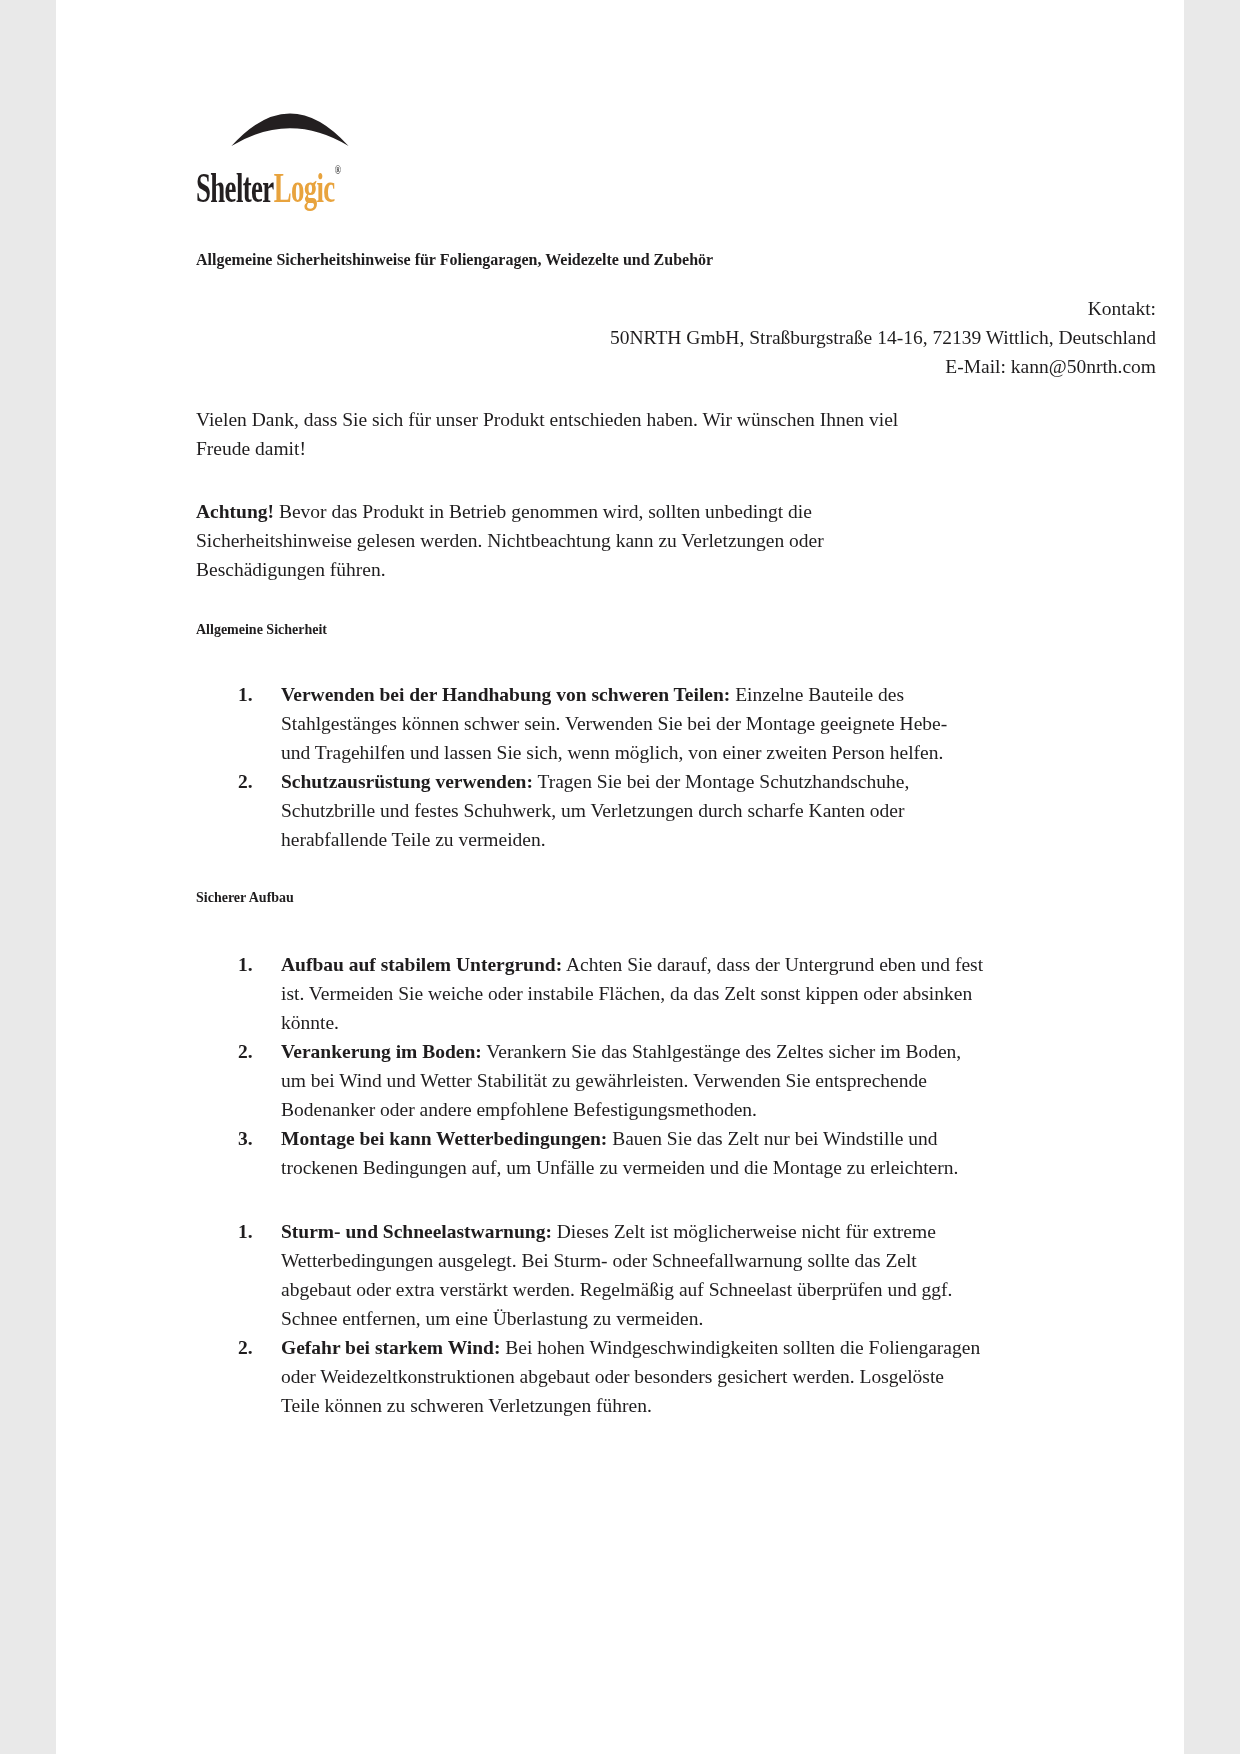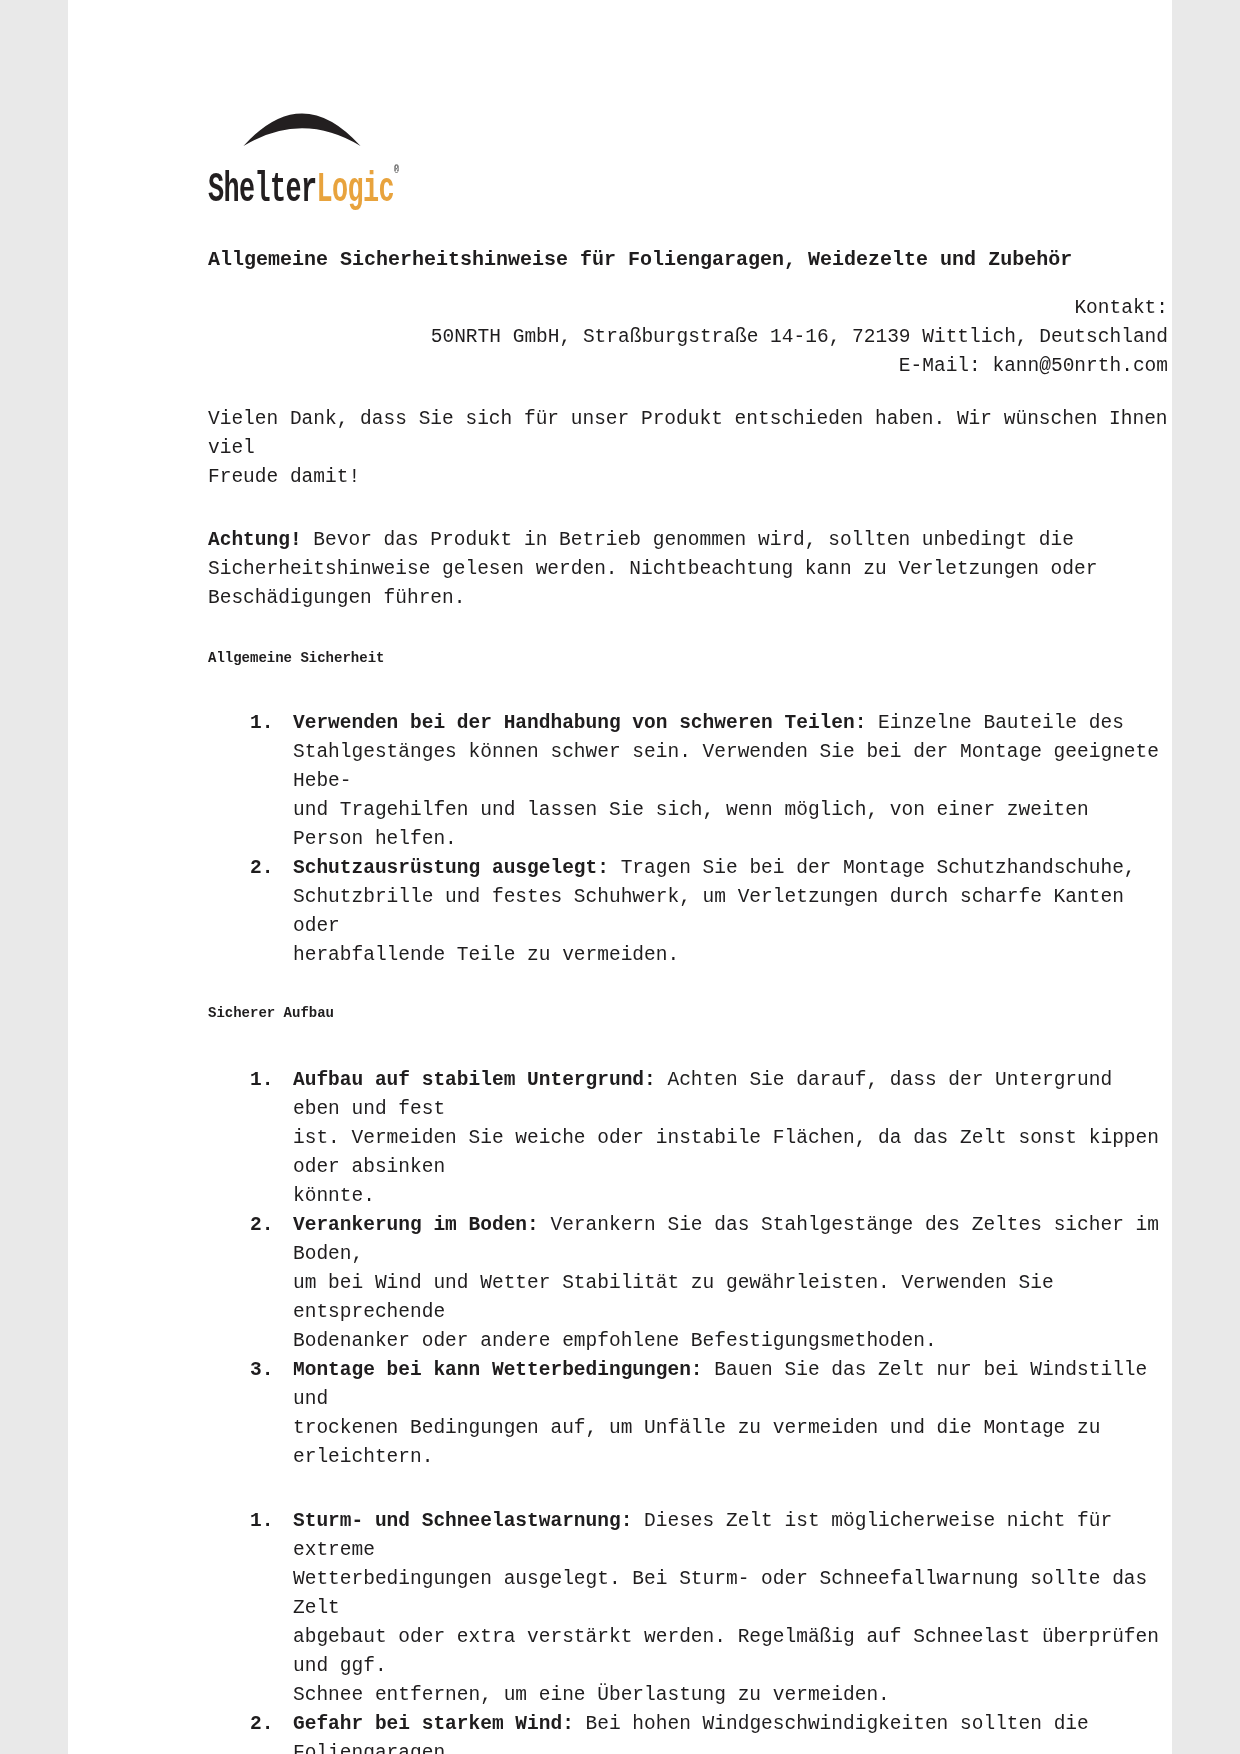--- a/index.html
+++ b/index.html
@@ -1,23 +1,24 @@
 <!DOCTYPE html>
 <html lang="de"><head>
 <meta charset="utf-8">
 <style>
   html,body{margin:0;padding:0;background:#e9e9e9;}
   .page{
     position:relative;
     width:1104px;height:1754px;
     margin:0 auto;
     background:#ffffff;
-    font-family:Liberation Mono, monospace;
+    font-family:Liberation Serif, serif;
     color:#1f1d1e;
     overflow:hidden;
+    padding-left:24px;
   }
   .content{
     position:absolute;left:140px;top:0;width:960px;
     font-size:19.5px;line-height:29px;
   }
   .ws{white-space:pre-line;}
   b,.b{font-weight:700;}
 
   
   .logo{margin-top:100px;}
@@ -26,21 +27,21 @@
     display:block;height:44px;line-height:44px;
     font-size:42px;font-weight:700;letter-spacing:-1px;
     transform:scaleX(0.64);transform-origin:0 50%;
     white-space:nowrap;
   }
   .logo-shelter{color:#231f20;}
   .logo-logic{color:#e8a33d;}
   .logo-reg{font-size:13px;vertical-align:28px;color:#4a4a4a;letter-spacing:0;}
 
   
-  .doc-title{margin:53px 0 0 0;font-size:20px;font-weight:700;line-height:29px;}
+  .doc-title{margin:53px 0 0 0;font-size:16px;font-weight:700;line-height:29px;}
   .h-sec{font-size:14px;font-weight:700;line-height:29px;margin:0;}
   #h-sec-0{margin-top:31px;}
   #h-sec-1{margin-top:29px;}
   #h-sec-2{margin-top:41px;}
 
   
   .contact{margin-top:20px;}
   .contact div{min-height:29px;text-align:right;}
 
   
@@ -81,21 +82,21 @@
 
     <p class="p-warning"><b>Achtung!</b><span class="ws"> Bevor das Produkt in Betrieb genommen wird, sollten unbedingt die
 Sicherheitshinweise gelesen werden. Nichtbeachtung kann zu Verletzungen oder
 Beschädigungen führen.</span></p>
 
     <h2 class="h-sec" id="h-sec-0">Allgemeine Sicherheit</h2>
     <ol class="safety" id="list-0">
       <li><span class="num">1.</span><b>Verwenden bei der Handhabung von schweren Teilen:</b><span class="ws"> Einzelne Bauteile des
 Stahlgestänges können schwer sein. Verwenden Sie bei der Montage geeignete Hebe-
 und Tragehilfen und lassen Sie sich, wenn möglich, von einer zweiten Person helfen.</span></li>
-      <li><span class="num">2.</span><b>Schutzausrüstung ausgelegt:</b><span class="ws"> Tragen Sie bei der Montage Schutzhandschuhe,
+      <li><span class="num">2.</span><b>Schutzausrüstung verwenden:</b><span class="ws"> Tragen Sie bei der Montage Schutzhandschuhe,
 Schutzbrille und festes Schuhwerk, um Verletzungen durch scharfe Kanten oder
 herabfallende Teile zu vermeiden.</span></li>
     </ol>
 
     <h2 class="h-sec" id="h-sec-1">Sicherer Aufbau</h2>
     <ol class="safety" id="list-1">
       <li><span class="num">1.</span><b>Aufbau auf stabilem Untergrund:</b><span class="ws"> Achten Sie darauf, dass der Untergrund eben und fest
 ist. Vermeiden Sie weiche oder instabile Flächen, da das Zelt sonst kippen oder absinken
 könnte.</span></li>
       <li><span class="num">2.</span><b>Verankerung im Boden:</b><span class="ws"> Verankern Sie das Stahlgestänge des Zeltes sicher im Boden,

